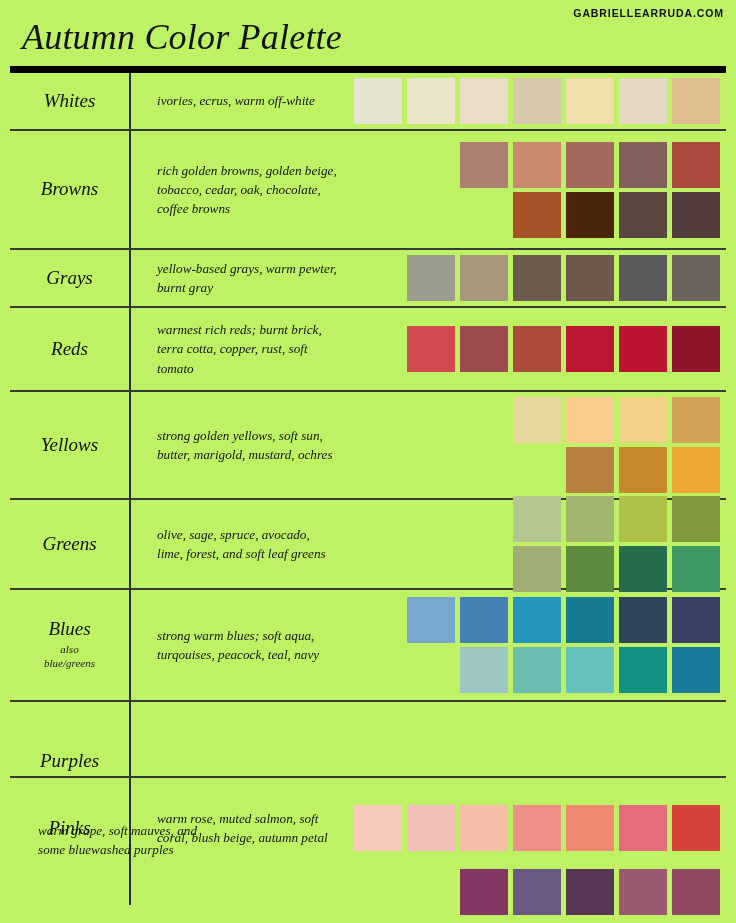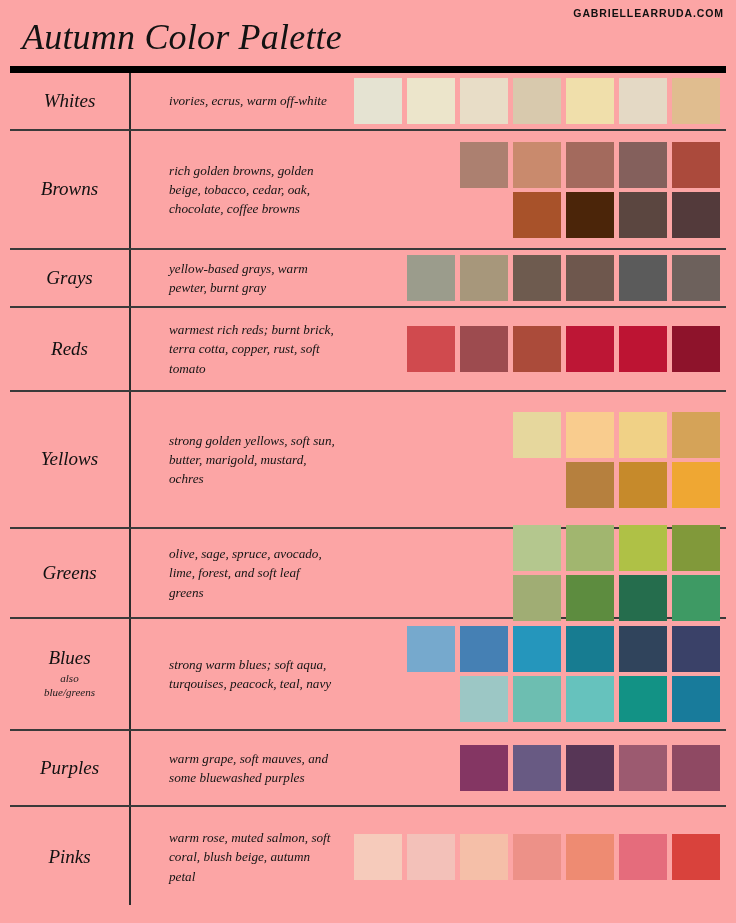--- a/index.html
+++ b/index.html
@@ -11,21 +11,21 @@
     width: 736px;
     height: 923px;
     font-family: "Liberation Serif", serif;
     color: #1a1a1a;
     overflow: hidden;
   }
   .page {
     position: relative;
     width: 736px;
     height: 923px;
-    background: #fca5a5;
+    background: #bef264;
     box-sizing: border-box;
   }
 
   
   .header {
     position: relative;
     height: 66px;
   }
   .site-url {
     position: absolute;
@@ -110,21 +110,21 @@
     font-size: 11px;
     line-height: 1.25;
     color: #1a1a1a;
     margin-top: 3px;
   }
 
   .desc-cell {
     flex: 0 0 auto;
     width: 218px;
     box-sizing: border-box;
-    padding: 0 10px 0 40px;
+    padding: 0 10px 0 28px;
     display: flex;
     align-items: center;
   }
   .desc-text {
     font-family: "Liberation Serif", serif;
     font-style: italic;
     font-size: 13.2px;
     line-height: 1.45;
     color: #141414;
   }
@@ -149,24 +149,24 @@
     width: 48px;
     height: 46px;
     display: block;
   }
 
   
   .row-whites   { height: 58px; }
   .row-browns   { height: 119px; }
   .row-grays    { height: 58px; }
   .row-reds     { height: 84px; }
-  .row-yellows  { height: 137px; }
+  .row-yellows  { height: 108px; }
   .row-greens   { height: 90px; }
   .row-blues    { height: 112px; }
-  .row-purples  { height: 76px; }
+  .row-purples  { height: 76px; flex-direction: column; }
   .row-pinks    { height: 100px; }
 </style>
 </head>
 <body>
 
 <div class="page">
 
   <div class="header">
     <div class="site-url">GABRIELLEARRUDA.COM</div>
     <div class="page-title">Autumn Color Palette</div>

